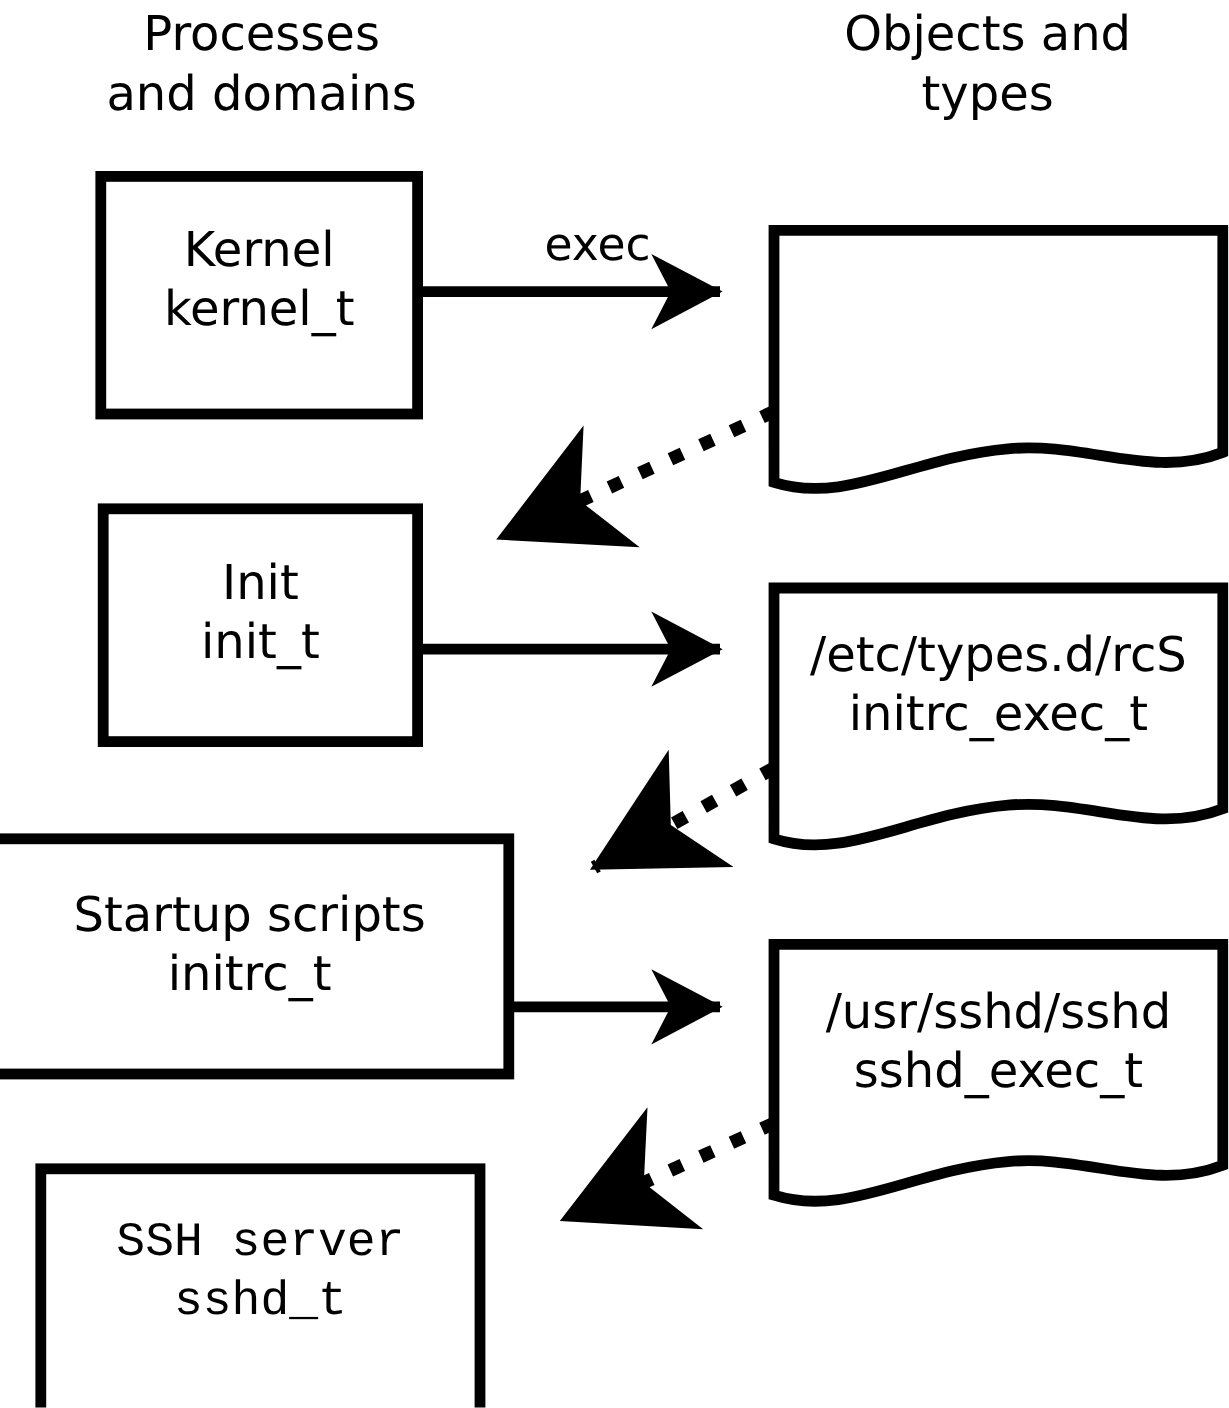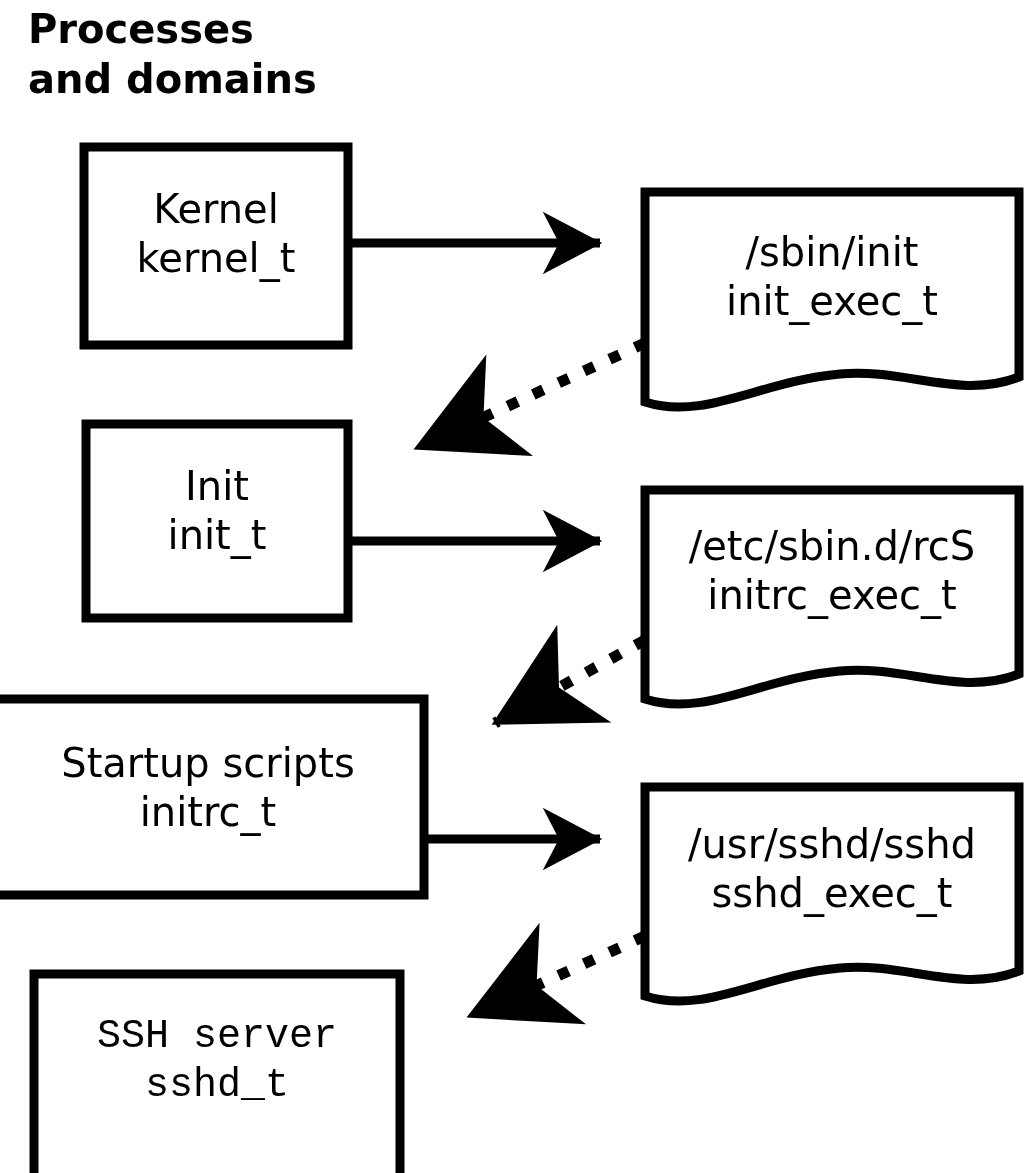--- a/index.html
+++ b/index.html
@@ -22,23 +22,23 @@
   }
   svg.canvas {
     position: absolute;
     left: 0; top: 0;
     width: 1024px;
     height: 1173px;
     display: block;
   }
   .col-header {
     position: absolute;
-    text-align: left;
+    text-align: center;
     font-family: "DejaVu Sans", sans-serif;
-    font-weight: bold;
+    font-weight: normal;
     font-size: 40px;
     line-height: 1.25;
     color: #000000;
     white-space: pre-line;
   }
   #header-left  { left: 28px;  top: 4px;  width: 380px; }
   #header-right { left: 628px; top: 4px;  width: 390px; }
 
   .node-label {
     position: absolute;
@@ -103,36 +103,37 @@
     <line x1="645" y1="640" x2="495" y2="723" stroke="#000000" stroke-width="11" stroke-linecap="butt" stroke-dasharray="11 17" marker-end="url(#barbed-right-dot)"></line>
 
     <line x1="424" y1="839" x2="600" y2="839" stroke="#000000" stroke-width="9" marker-end="url(#barbed-right)"></line>
 
     <line x1="645" y1="936" x2="470" y2="1016" stroke="#000000" stroke-width="11" stroke-linecap="butt" stroke-dasharray="11 17" marker-end="url(#barbed-right-dot)"></line>
   </svg>
 
   <div class="col-header" id="header-left">Processes
 and domains</div>
 
+  <div class="col-header" id="header-right">Objects and
+types</div>
 
   <div class="node-label" style="left:84px; top:185px; width:264px;">Kernel
 kernel_t</div>
 
   <div class="node-label" style="left:86px; top:462px; width:262px;">Init
 init_t</div>
 
   <div class="node-label" style="left:-8px; top:739px; width:432px;">Startup scripts
 initrc_t</div>
 
   <div class="node-label" style="left:34px; top:1013px; width:366px;font-family:Liberation Mono, monospace;">SSH server
 sshd_t</div>
 
-  <div class="node-label" style="left:645px; top:228px; width:374px;">/sbin/init
-init_exec_t</div>
 
-  <div class="node-label" style="left:645px; top:522px; width:374px;">/etc/sbin.d/rcS
+  <div class="node-label" style="left:645px; top:522px; width:374px;">/etc/types.d/rcS
 initrc_exec_t</div>
 
   <div class="node-label" style="left:645px; top:820px; width:374px;">/usr/sshd/sshd
 sshd_exec_t</div>
 
+  <div class="edge-label" style="left:388px; top:182px; width:220px;">exec</div>
 
 </div>
 
 </body></html>

